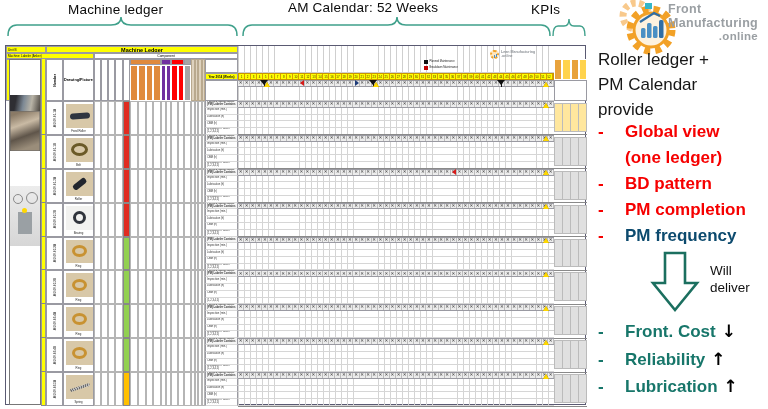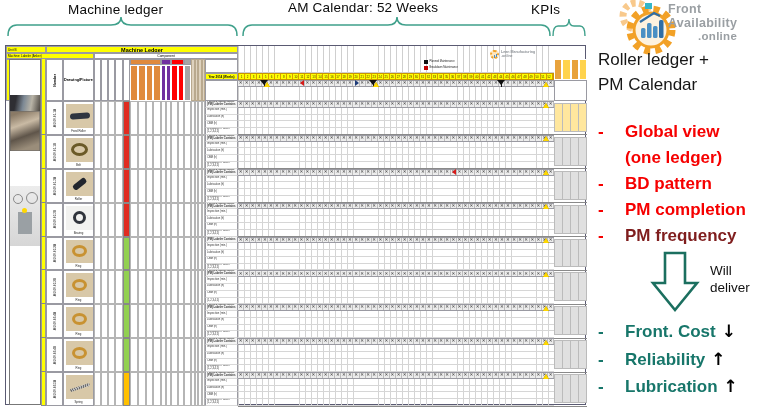--- a/index.html
+++ b/index.html
@@ -1125,27 +1125,28 @@
     <g>
       <rect x="27" y="28" width="4.5" height="10" rx="1.5" fill="#4a90c4"></rect>
       <rect x="33" y="23" width="4.5" height="15" rx="1.5" fill="#4a90c4"></rect>
       <rect x="39" y="26" width="4.5" height="12" rx="1.5" fill="#4a90c4"></rect>
       <rect x="45" y="20" width="4.5" height="18" rx="1.5" fill="#2f6ea6"></rect>
       <path d="M26,22 L40,13 L46,16" fill="none" stroke="#2f6ea6" stroke-width="2.2"></path>
     </g>
   </svg>
   <div class="brandtxt">
     <span>Front</span><br>
-    <span>Availability</span>
+    <span>Manufacturing</span>
     <span class="online">.online</span>
   </div>
 
   <div class="intro">
     <div>Roller ledger +</div>
     <div>PM Calendar</div>
+    <div>provide</div>
   </div>
 
   <div class="redlist" id="redlist">
       <div class="row">
         <span class="dash" style="color: rgb(246, 0, 0);">-</span>
         <span style="color: rgb(246, 0, 0);">Global view</span>
       </div>
       <div class="row">
         <span class="dash" style="color: rgb(246, 0, 0);"></span>
         <span style="color: rgb(246, 0, 0);">(one ledger)</span>
@@ -1153,21 +1154,21 @@
       <div class="row">
         <span class="dash" style="color: rgb(246, 0, 0);">-</span>
         <span style="color: rgb(246, 0, 0);">BD pattern</span>
       </div>
       <div class="row">
         <span class="dash" style="color: rgb(246, 0, 0);">-</span>
         <span style="color: rgb(246, 0, 0);">PM completion</span>
       </div>
       <div class="row">
         <span class="dash" style="color: rgb(246, 0, 0);">-</span>
-        <span style="color: #7f1d1d;">PM frequency</span>
+        <span style="color: #0c4a6e;">PM frequency</span>
       </div>
     </div>
 
   <svg class="abs" style="left:645px;top:250px" width="62" height="66">
     <path d="M20,3 L40,3 L40,33 L52,33 L30,60 L8,33 L20,33 Z" fill="#ffffff" stroke="#1b6f5f" stroke-width="2.6" stroke-linejoin="miter"></path>
   </svg>
   <div class="willdeliver">
     <div>Will</div>
     <div>deliver</div>
   </div>

